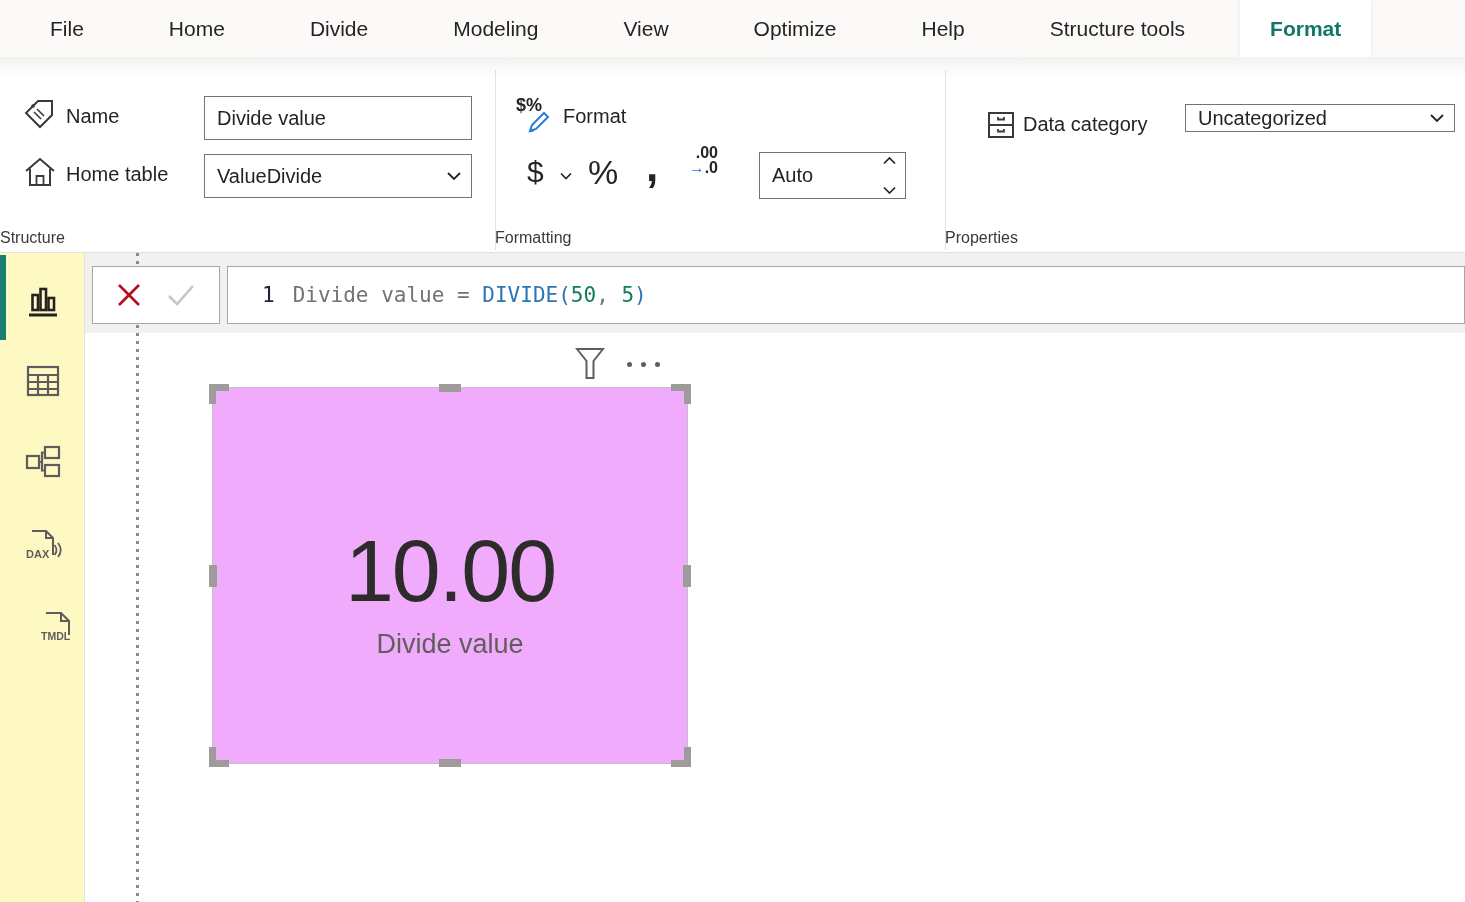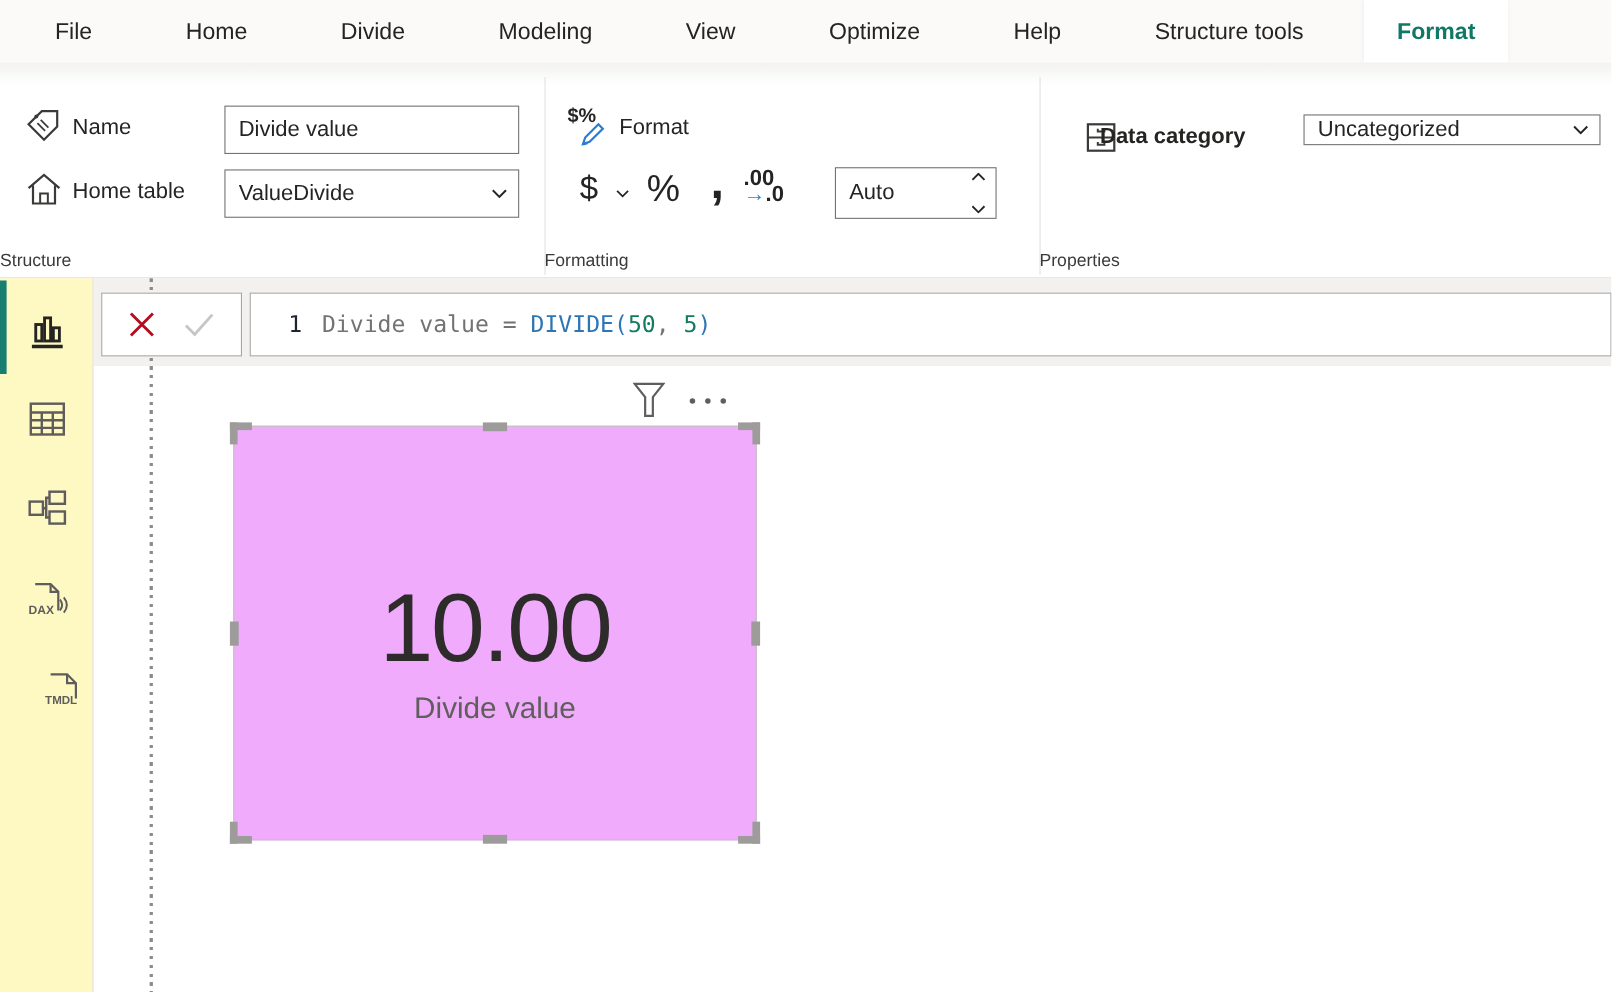--- a/index.html
+++ b/index.html
@@ -126,21 +126,21 @@
     <div class="rib-label" style="left:563px; top:48px;">Format</div>
 
     <div class="fmt-glyph" style="left:527px; top:98px; font-size:30px;">$</div>
     <div class="fmt-glyph" style="left:560px; top:115px;">
       <svg width="12" height="8" viewBox="0 0 12 8" fill="none" stroke="#252423" stroke-width="1.6">
           <path d="M1 1.5 L6 6.5 L11 1.5"></path>
         </svg>
     </div>
     <div class="fmt-glyph" style="left:588px; top:96px; font-size:34px;">%</div>
     <div class="fmt-glyph" style="left:646px; top:84px; font-size:44px; font-weight:700;">,</div>
-    <div class="fmt-glyph" style="left:676px; top:98px; font-size:20px; font-weight:700; line-height:15px; text-align:left; width:42px;">
+    <div class="fmt-glyph" style="left:676px; top:88px; font-size:16px; font-weight:700; line-height:15px; text-align:right; width:42px;">
       <div><span>.00</span></div>
       <div><span style="color:#2b7cd3;">→</span><span>.0</span></div>
     </div>
     <div class="rib-select" style="left:759px; top:95px; width:147px; height:47px;">
       <span>Auto</span>
       <span class="spin-btns">
         <span>
           <svg width="13" height="8" viewBox="0 0 13 8" fill="none" stroke="#252423" stroke-width="1.7">
               <path d="M1 6.5 L6.5 1 L12 6.5"></path>
             </svg>
@@ -155,21 +155,21 @@
     <div class="group-label" style="left:495px; width:450px;">Formatting</div>
 
     <div class="rib-icon" style="left:986px; top:53px;">
       <svg width="30" height="30" viewBox="0 0 30 30" fill="none" stroke="#3b3a39" stroke-width="2">
         <rect x="3" y="3" width="24" height="24"></rect>
         <path d="M3 15 H27"></path>
         <path d="M12 7 V9.5 H18 V7" stroke-width="1.8"></path>
         <path d="M12 19 V21.5 H18 V19" stroke-width="1.8"></path>
       </svg>
     </div>
-    <div class="rib-label" style="left:1000px; top:56px;font-weight:bold;">Data category</div>
+    <div class="rib-label" style="left:1023px; top:56px;">Data category</div>
     <div class="rib-select" style="left:1185px; top:47px; width:270px; height:28px;">
       <span>Uncategorized</span>
       <span class="chev">
         <svg width="14" height="9" viewBox="0 0 14 9" fill="none" stroke="#252423" stroke-width="1.8">
             <path d="M1 1.5 L7 7.5 L13 1.5"></path>
           </svg>
       </span>
     </div>
     <div class="group-label" style="left:945px; width:520px;">Properties</div>
   </div>

